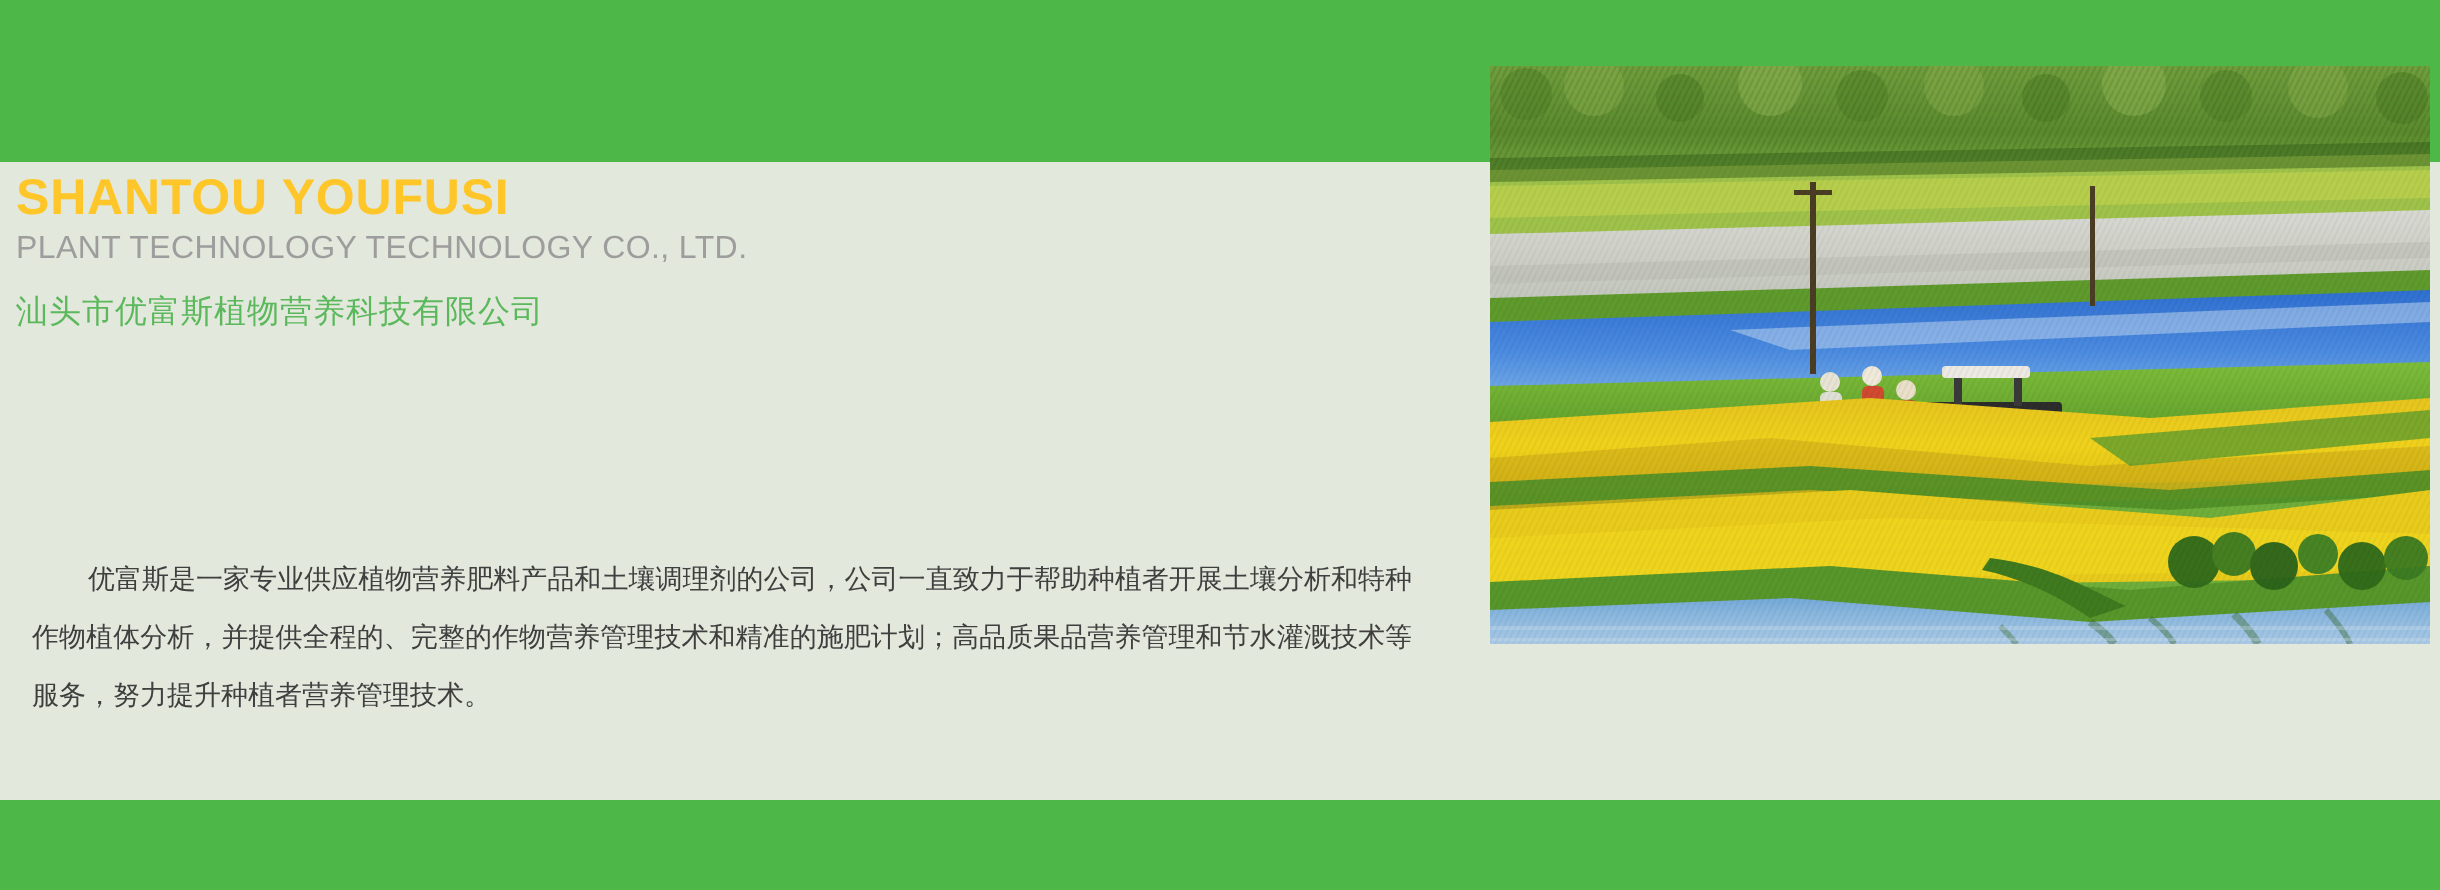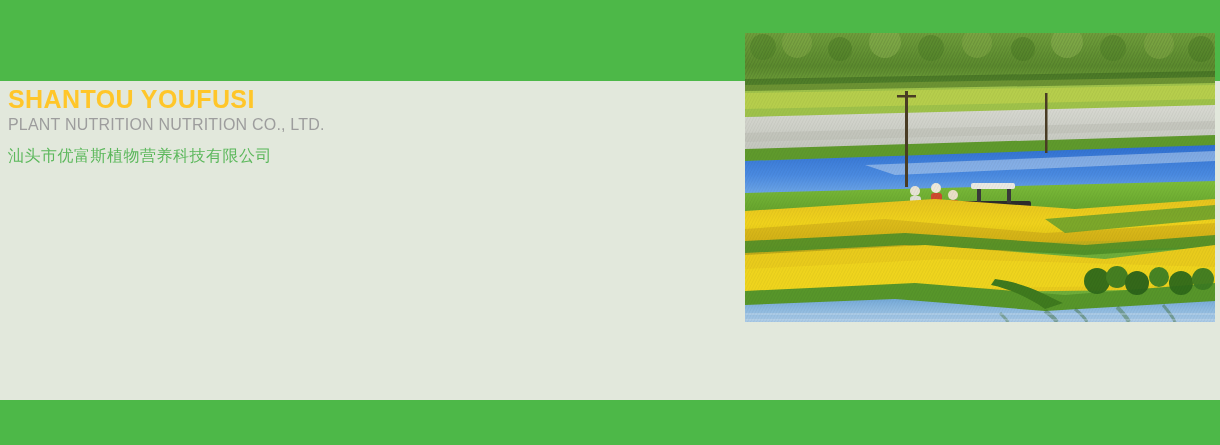--- a/index.html
+++ b/index.html
@@ -112,24 +112,25 @@
 
 <div class="page">
 
   <div class="band band-top"></div>
 
   <div class="content">
   </div>
 
   <div class="brand">
     <div class="brand-en">SHANTOU YOUFUSI</div>
-    <div class="brand-sub">PLANT NUTRITION NUTRITION CO., LTD.</div>
+    <div class="brand-sub">PLANT TECHNOLOGY TECHNOLOGY CO., LTD.</div>
     <div class="brand-cn">汕头市优富斯植物营养科技有限公司</div>
   </div>
 
+  <div class="intro">优富斯是一家专业供应植物营养肥料产品和土壤调理剂的公司，公司一直致力于帮助种植者开展土壤分析和特种作物植体分析，并提供全程的、完整的作物营养管理技术和精准的施肥计划；高品质果品营养管理和节水灌溉技术等服务，努力提升种植者营养管理技术。</div>
 
   <div class="photo">
     <svg viewBox="0 0 470 289" preserveAspectRatio="none">
       <defs>
         <linearGradient id="gTree" x1="0" y1="0" x2="0" y2="1">
           <stop offset="0%" stop-color="#6f9e3c"></stop>
           <stop offset="55%" stop-color="#5b8a2e"></stop>
           <stop offset="100%" stop-color="#77a83f"></stop>
         </linearGradient>
         <linearGradient id="gRoad" x1="0" y1="0" x2="0" y2="1">

